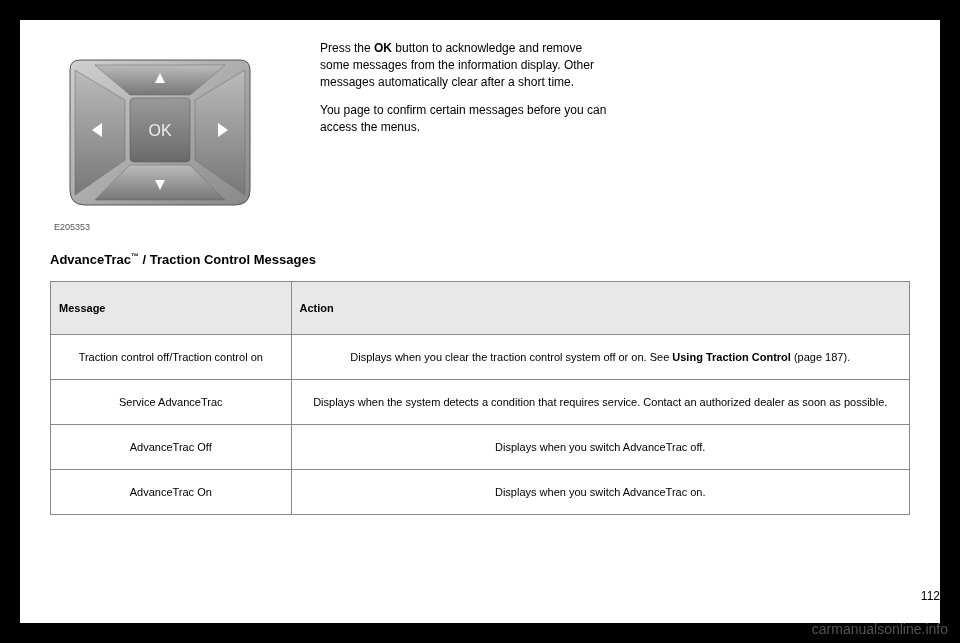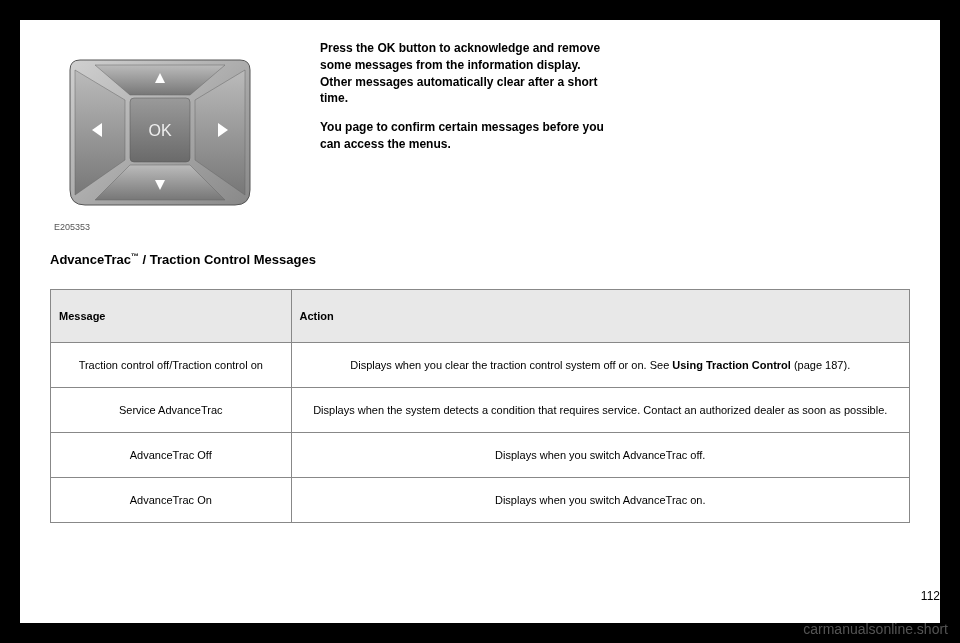--- a/index.html
+++ b/index.html
@@ -53,30 +53,29 @@
       font-size: 9px;
       color: #555;
       margin-top: 2px;
       margin-left: 4px;
     }
     .intro-text {
       flex: 0 0 290px;
       font-family: Arial, sans-serif;
       font-size: 12px;
       line-height: 1.4;
-      font-weight: bold;
     }
     .intro-text p {
       margin-bottom: 12px;
     }
     .section-heading {
       font-family: Arial, sans-serif;
       font-weight: bold;
       font-size: 13px;
-      margin-bottom: 22px;
+      margin-bottom: 14px;
     }
     .section-heading sup {
       font-size: 8px;
     }
     table {
       width: 100%;
       border-collapse: collapse;
       font-family: Arial, sans-serif;
       font-size: 11px;
     }
@@ -199,13 +198,13 @@
       <tr>
         <td>AdvanceTrac On</td>
         <td>Displays when you switch AdvanceTrac on.</td>
       </tr>
     </tbody>
   </table>
 
   <div class="page-number">112</div>
 </div>
 
-<div class="watermark">carmanualsonline.short</div>
+<div class="watermark">carmanualsonline.info</div>
 
 </body></html>

